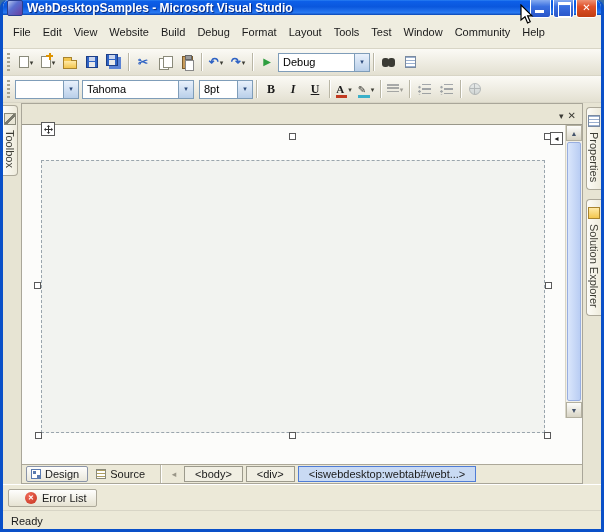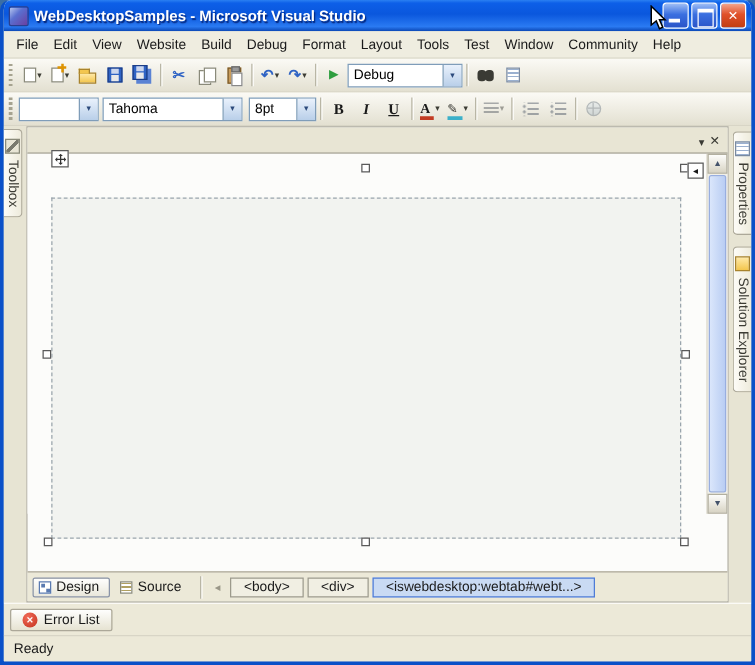--- a/index.html
+++ b/index.html
@@ -3,39 +3,39 @@
 <meta charset="utf-8">
 <style>
   * { box-sizing: border-box; margin: 0; padding: 0; }
   html,body { width:604px; height:532px; }
   body { font-family: "Liberation Sans", sans-serif; font-size:11px; background:#3A6EA5; }
 
   
   .window { position:relative; width:604px; height:532px;
     border:3px solid #0A50C8; border-top:none; border-radius:8px 8px 0 0;
     background:#ECE9D8; overflow:hidden; }
-  .titlebar { height:25px; border-radius:6px 6px 0 0; display:flex; align-items:center;
+  .titlebar { height:15px; border-radius:6px 6px 0 0; display:flex; align-items:center;
     background:linear-gradient(180deg,#2a80f2 0%,#0d5fe8 10%,#0a57dd 45%,#2a7af2 85%,#0a46b4 100%);
     padding:0 4px; gap:4px; }
   .vs-icon { width:16px; height:16px; border-radius:2px; flex:0 0 auto;
     background:linear-gradient(135deg,#b7c7ef 0%,#5a6fd0 40%,#6a3fa0 100%);
     border:1px solid #2a3f8f; }
   .title-text { color:#fff; font-weight:bold; font-size:12px; text-shadow:1px 1px 1px #00237a;
     flex:1; white-space:nowrap; overflow:hidden; }
   .winbtns { display:flex; gap:2px; }
   .winbtn { width:21px; height:21px; border-radius:3px; border:1px solid #fff;
     background:linear-gradient(#9dbdf5,#3a6fe0 45%,#2a55c8); position:relative;
     display:flex; align-items:center; justify-content:center; color:#fff; font-size:10px; }
   .winbtn.close { background:linear-gradient(#f2a58b,#e0512a 45%,#c13d10); }
   .winbtn.min::after { content:""; position:absolute; left:4px; bottom:4px; width:9px; height:3px; background:#fff; }
   .winbtn.max::after { content:""; position:absolute; left:4px; top:4px; width:11px; height:11px;
     border:1px solid #fff; border-top:3px solid #fff; }
 
   
-  .menubar { height:22px; background:#EFEDE0; border-bottom:1px solid #D8D5C6;
+  .menubar { height:34px; background:#EFEDE0; border-bottom:1px solid #D8D5C6;
     display:flex; align-items:center; padding-left:4px; }
   .menu-item { padding:3px 6px; color:#1a1a1a; cursor:default; }
   .tb { height:27px; border-bottom:1px solid #D8D5C6; display:flex; align-items:center;
     background:linear-gradient(#FBFAF5,#E3E0D1); padding:0 2px; }
   .grip { width:4px; height:18px; margin:0 4px 0 2px;
     background:repeating-linear-gradient(180deg,#A6A390 0 2px,transparent 2px 4px);
     background-size:3px 100%; background-repeat:no-repeat; }
   .tsep { width:1px; height:18px; background:#B9B6A5; margin:0 3px; box-shadow:1px 0 0 #fff; }
   .tbtn { height:22px; min-width:22px; padding:0 2px; display:inline-flex; align-items:center;
     justify-content:center; gap:1px; border-radius:2px; }
@@ -139,41 +139,41 @@
 
   
   .vscroll { width:17px; display:flex; flex-direction:column; background:#F1F0E9; border-left:1px solid #D9D6C8; }
   .sbtn { height:16px; flex:0 0 auto; background:linear-gradient(#FDFDFB,#D8D4C4);
     border:1px solid #B2AF9F; display:flex; align-items:center; justify-content:center;
     font-size:7px; color:#44536b; }
   .sthumb { flex:1; margin:1px; background:linear-gradient(90deg,#DAE6FB,#B9CDF3);
     border:1px solid #98AEE0; border-radius:2px; }
 
   
-  .view-bar { height:24px; background:#ECE9D8; border-top:1px solid #ACA899;
+  .view-bar { height:19px; background:#ECE9D8; border-top:1px solid #ACA899;
     display:flex; align-items:center; gap:3px; padding:0 4px;margin-top:46px; }
   .view-btn { display:flex; align-items:center; gap:4px; border:1px solid #8A94A8;
     background:linear-gradient(#FEFEFD,#E9E7DB); padding:1px 8px 1px 4px; border-radius:2px; color:#1a1a1a; }
   .view-btn.flat { border-color:transparent; background:transparent; }
   .mini-ic { width:10px; height:10px; display:inline-block; }
   .mini-design { background:#fff; border:1px solid #5a7ab0;
     background-image:linear-gradient(#5a7ab0 0 0),linear-gradient(#5a7ab0 0 0);
     background-size:3px 3px,3px 3px; background-position:1px 1px,5px 5px; background-repeat:no-repeat; }
   .mini-source { background:#fff; border:1px solid #8a8a7a;
     background-image:repeating-linear-gradient(180deg,#b0a060 0 1px,transparent 1px 3px); }
   .nav-arrow { width:14px; height:16px; display:flex; align-items:center; justify-content:center;
     color:#9a9788; font-size:9px; }
   .crumb { border:1px solid #9C9A8C; background:#F1EFE3; padding:1px 10px; white-space:nowrap; color:#1a1a1a; }
   .crumb.selected { background:#C9DAF3; border-color:#4F7CD6; }
 
   
   .error-bar { height:26px; background:#ECE9D8; display:flex; align-items:center; padding:0 5px;
     border-top:1px solid #fff; }
   .error-btn { display:flex; align-items:center; gap:5px; border:1px solid #ACA899;
-    background:linear-gradient(#FEFEFD,#E6E3D2); padding:2px 9px 2px 9px; border-radius:2px; color:#1a1a1a; }
+    background:linear-gradient(#FEFEFD,#E6E3D2); padding:2px 9px 2px 16px; border-radius:2px; color:#1a1a1a; }
   .err-ic { width:12px; height:12px; border-radius:50%; color:#fff; font-size:7px; font-weight:bold;
     display:inline-flex; align-items:center; justify-content:center;
     background:radial-gradient(circle at 35% 30%,#F16A57,#C3321F); }
 
   
   .status-bar { height:21px; background:#ECE9D8; display:flex; align-items:center;
     padding:0 8px; color:#1a1a1a; border-top:1px solid #D8D5C6; }
 
   .cursor { position:absolute; left:517px; top:4px; z-index:99; pointer-events:none; }
 </style>

